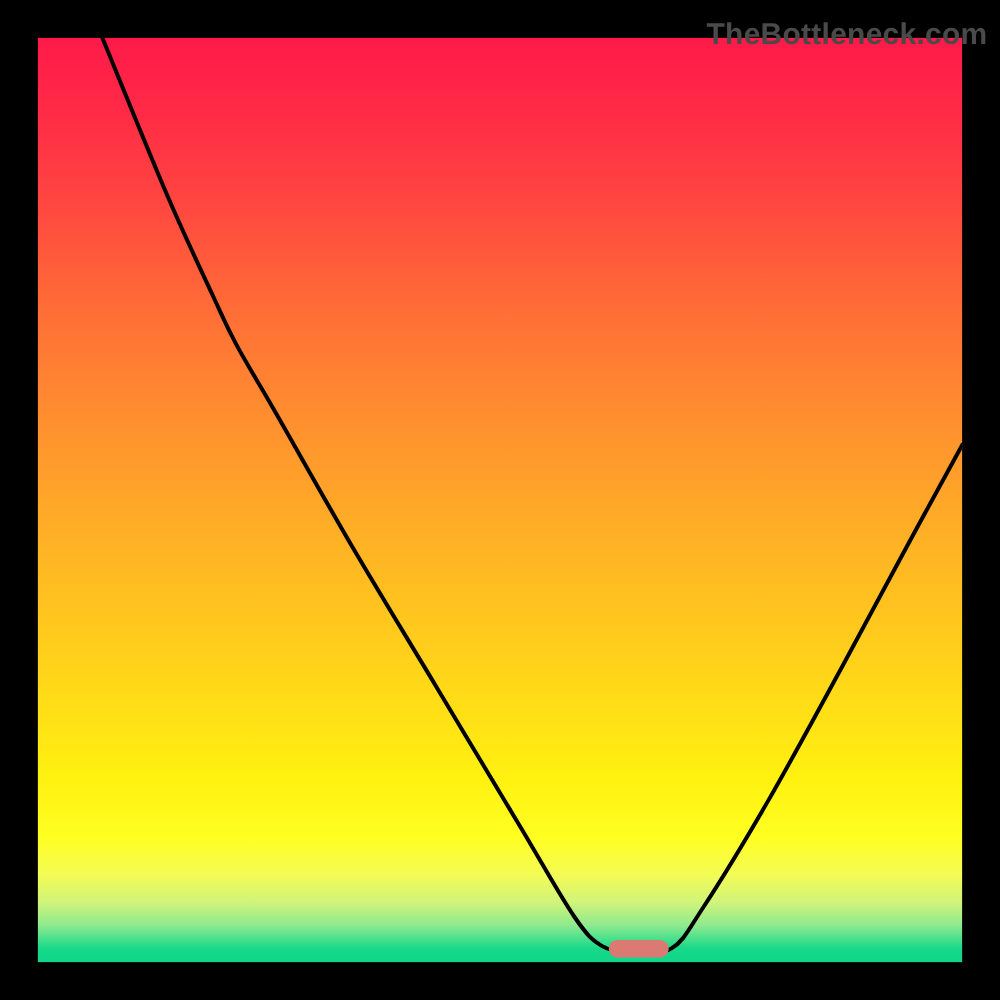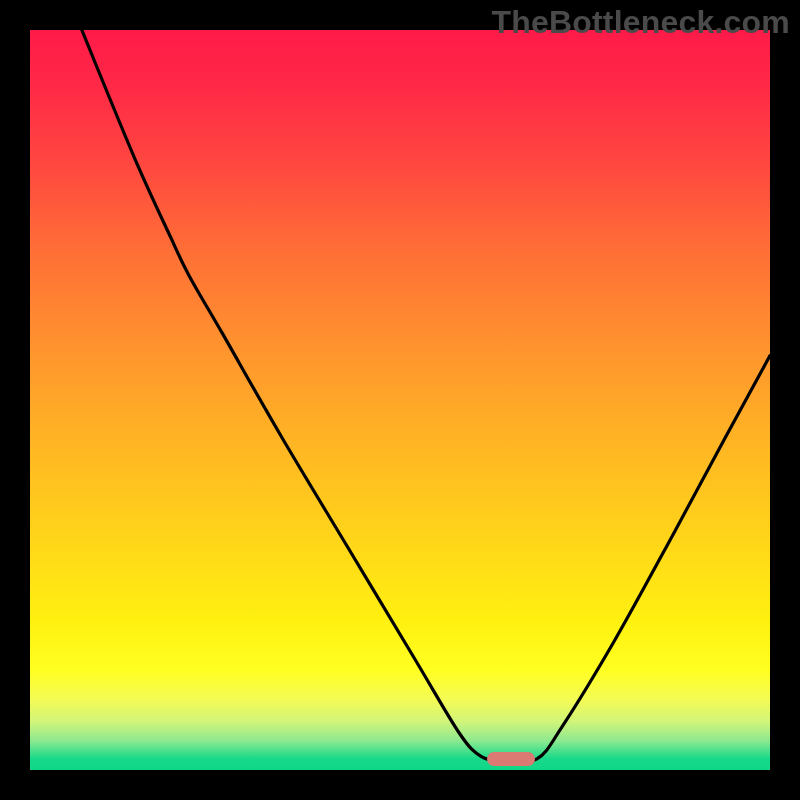--- a/index.html
+++ b/index.html
@@ -12,24 +12,24 @@
     font-family: Arial, Helvetica, sans-serif;
   }
   .frame {
     position: relative;
     width: 800px;
     height: 800px;
     background: #000;
   }
   .watermark {
     position: absolute;
-    top: 4px;
+    top: 14px;
     right: 10px;
     color: #4a4a4a;
-    font-size: 32px;
+    font-size: 24px;
     font-weight: 600;
     letter-spacing: 0.2px;
     z-index: 5;
   }
   .plot-area {
     position: absolute;
     left: 30px;
     top: 30px;
     width: 740px;
     height: 740px;

